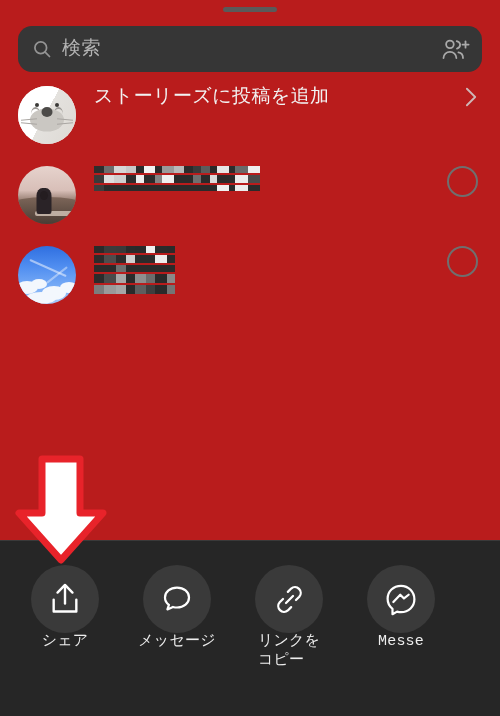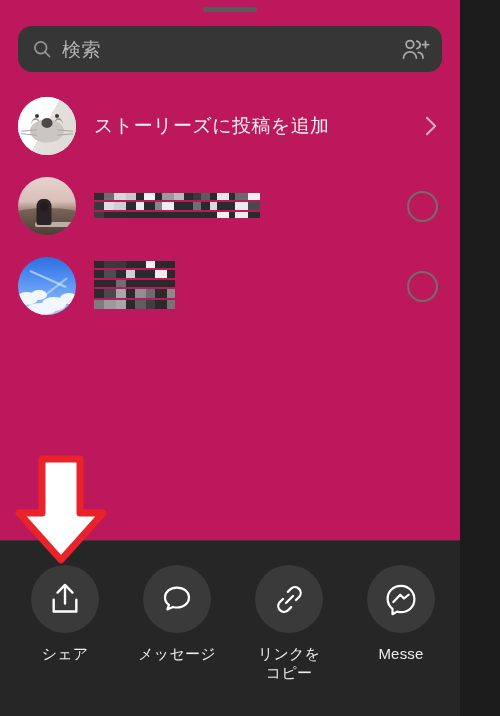--- a/index.html
+++ b/index.html
@@ -2,25 +2,25 @@
 <html><head>
 <meta charset="utf-8">
 <style>
   html, body {
     margin: 0;
     padding: 0;
     background: #1c1c1c;
   }
   .screen {
     position: relative;
-    width: 460px;
+    width: 500px;
     height: 716px;
-    background: #be185d;
+    background: #b91c1c;
     overflow: hidden;
-    font-family: Liberation Sans, sans-serif;
+    font-family: Liberation Mono, monospace;
     -webkit-font-smoothing: antialiased;
   }
 
   
   .handle-wrap {
     position: absolute;
     top: 0; left: 0; right: 0;
     height: 18px;
     display: flex;
     align-items: center;
@@ -70,21 +70,20 @@
   .list {
     position: absolute;
     top: 86px;
     left: 0;
     right: 0;
   }
   .row {
     position: relative;
     height: 80px;
     display: flex;
-    align-items: center;
     padding: 0 18px;
     box-sizing: border-box;
   }
   .avatar {
     position: relative;
     width: 58px;
     height: 58px;
     border-radius: 50%;
     overflow: hidden;
     flex: 0 0 auto;
@@ -258,25 +257,23 @@
   }
   .share-circle {
     width: 68px; height: 68px;
     border-radius: 50%;
     background: #3a3a3a;
     display: flex;
     align-items: center;
     justify-content: center;
   }
   .share-label {
-    margin-top: 12px;
     color: #ededed;
     font-size: 15px;
     line-height: 1.25;
-    text-align: center;
     letter-spacing: .2px;
     white-space: pre-line;
   }
 
   
   .annot-arrow {
     position: absolute;
     left: 14px;
     top: 455px;
     width: 94px;

